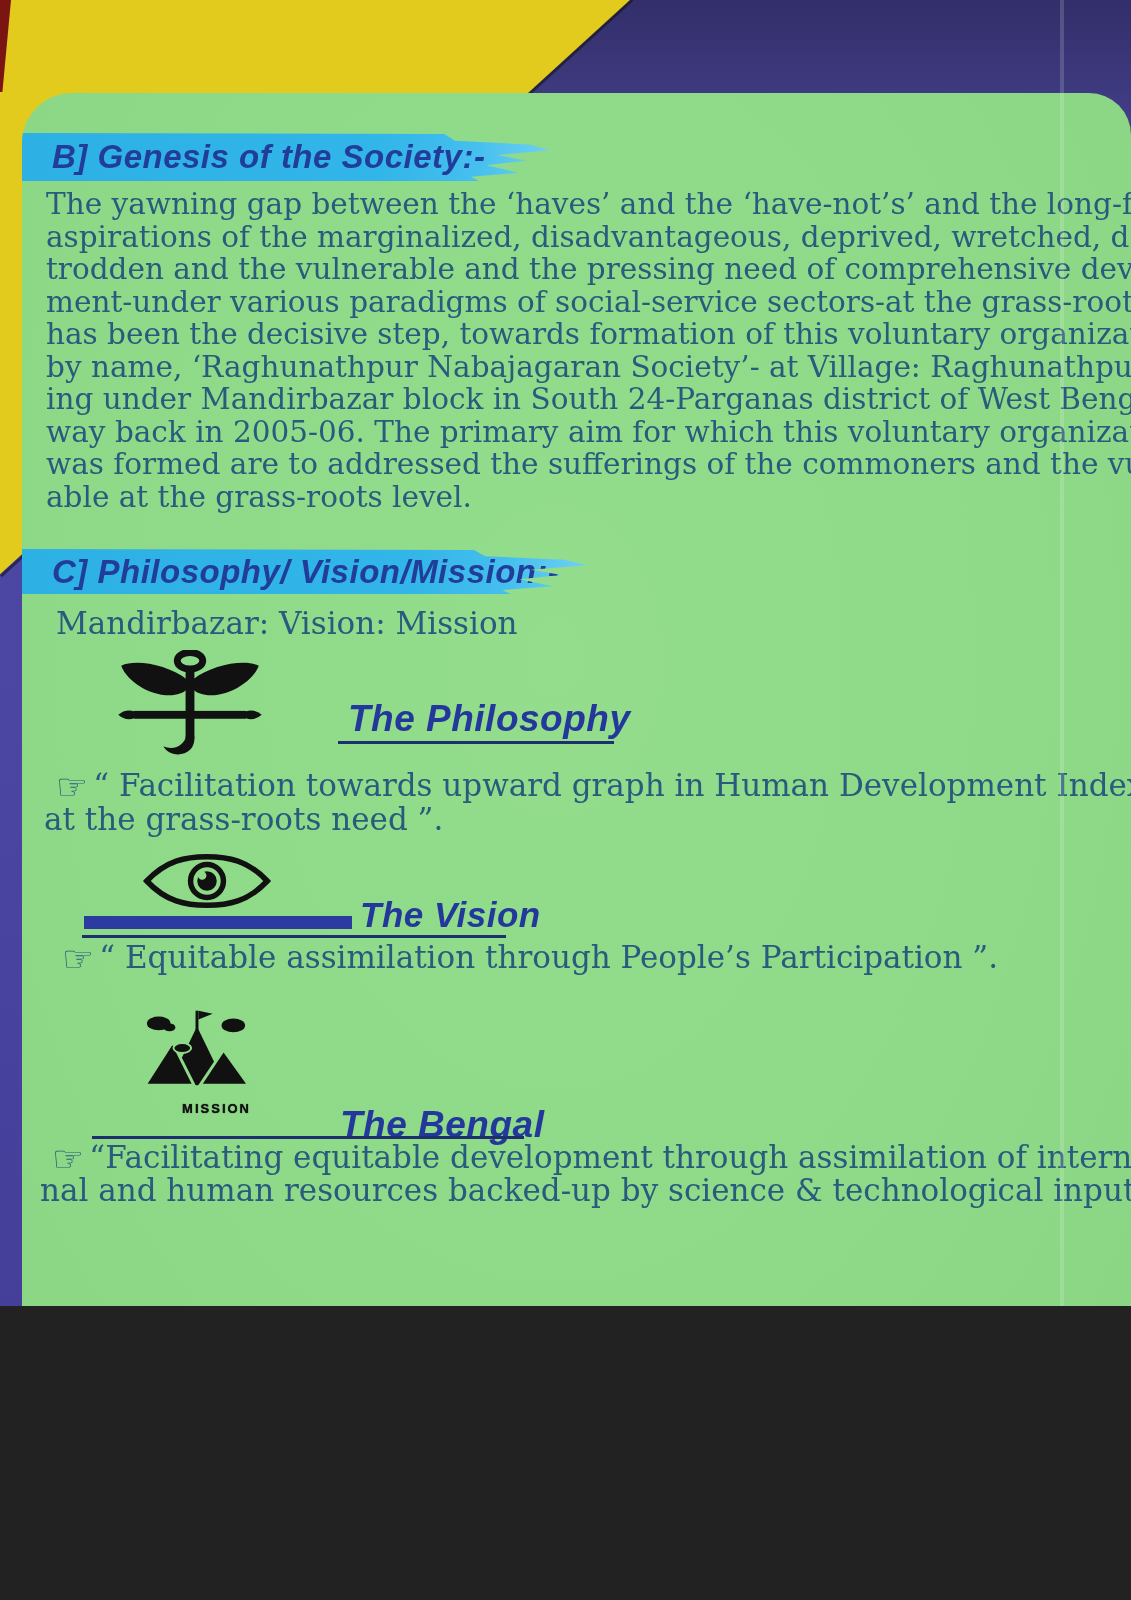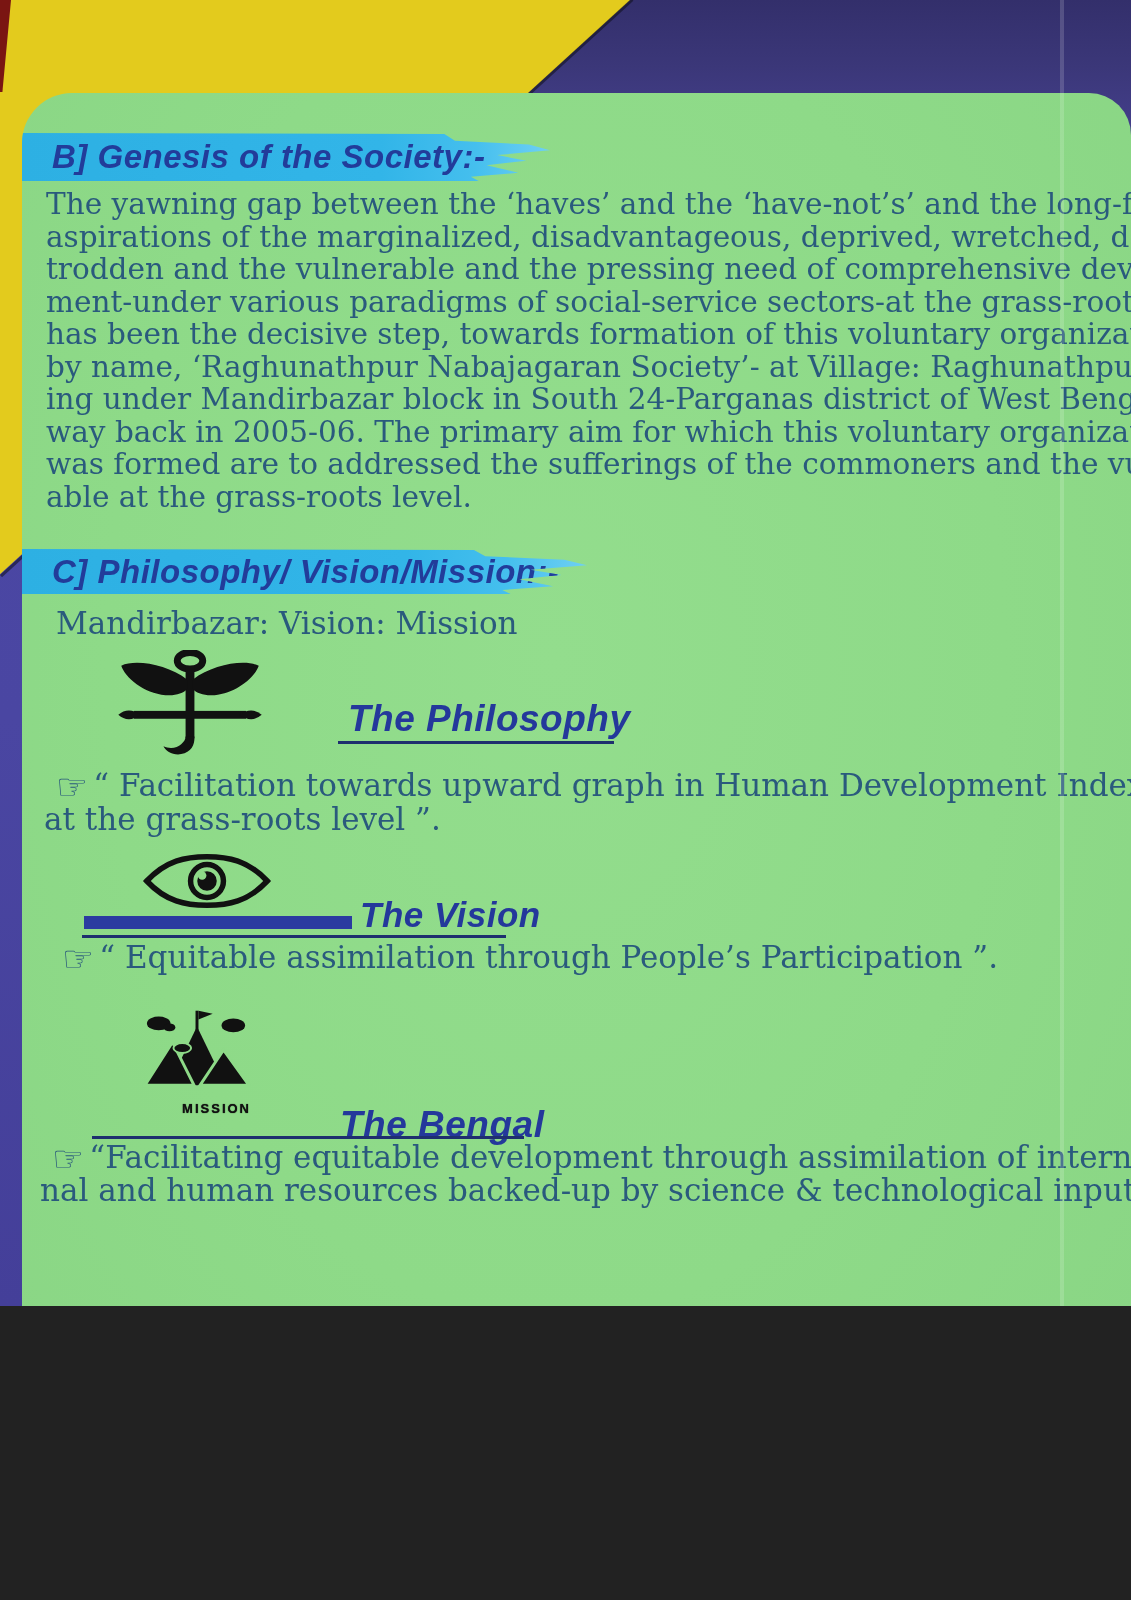--- a/index.html
+++ b/index.html
@@ -140,21 +140,21 @@
         <path d="M2,66 Q12,57 25,66 Q12,75 2,66 Z" fill="#111"></path>
         <path d="M148,66 Q138,57 125,66 Q138,75 148,66 Z" fill="#111"></path>
         <path d="M70.5,88 L79.5,88 C80,97 76,104 66,106 C58,107.5 50,103 48,98 C54,101 62,100 66,96 C69,93 70.5,91 70.5,88 Z" fill="#111"></path>
       </svg>
     </div>
     <div class="sec-title" style="left:318px;top:605px;margin-left:8px;">The Philosophy</div>
     <div class="rule" style="left:316px;top:648px;width:276px;"></div>
     <div class="quote-line serif" style="left:34px;top:676px;">
       <span class="hand">☞</span><span>“ Facilitation towards upward graph in Human Development Index [H.D.I.]</span>
     </div>
-    <div class="quote-line serif" style="left:22px;top:710px;">at the grass-roots level ”.</div>
+    <div class="quote-line serif" style="left:22px;top:710px;">at the grass-roots need ”.</div>
 
     <div style="position:absolute;left:83px;top:760px;width:204px;height:56px;">
       <svg width="204" height="56" viewBox="0 0 210 92">
         <path d="M6,46 C38,12 70,6 105,6 C140,6 172,12 204,46 C172,80 140,86 105,86 C70,86 38,80 6,46 Z" fill="none" stroke="#111" stroke-width="9"></path>
         <circle cx="105" cy="46" r="27" fill="none" stroke="#111" stroke-width="9"></circle>
         <circle cx="105" cy="46" r="16" fill="#111"></circle>
         <circle cx="97" cy="37" r="7" fill="#8eda88"></circle>
       </svg>
     </div>
     <div class="vision-bar" style="left:62px;top:823px;width:268px;height:13px;"></div>

